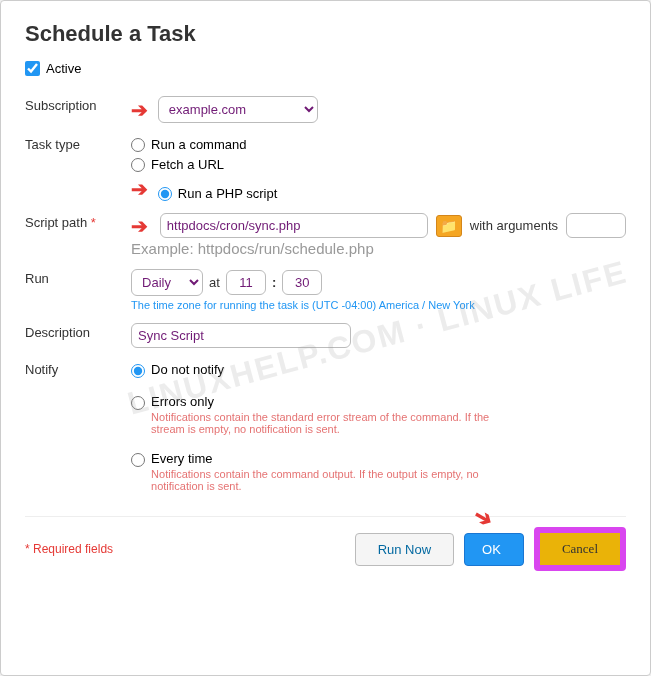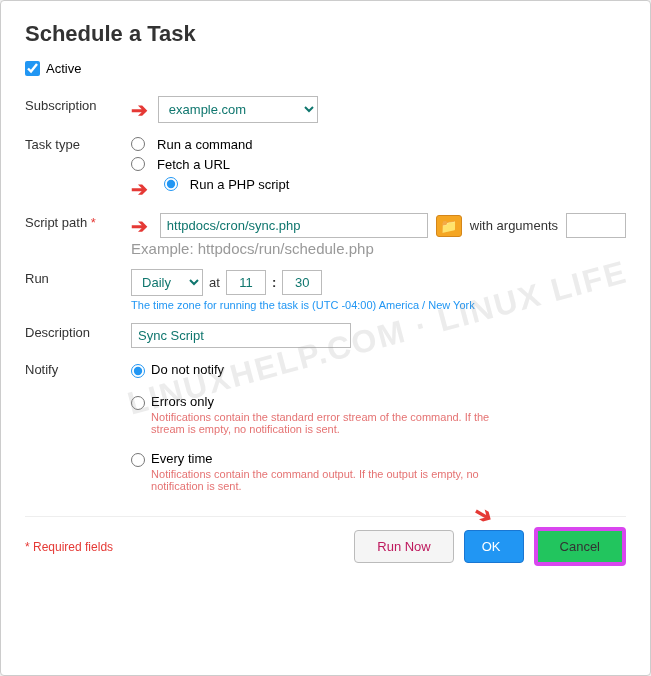--- a/index.html
+++ b/index.html
@@ -54,42 +54,42 @@
       padding: 6px 0 6px 0;
       vertical-align: top;
     }
     .arrow-row {
       display: flex;
       align-items: center;
       gap: 6px;
     }
     select, input[type="text"], input[type="number"] {
       border: 1px solid #bbb;
-      border-radius: 0;
+      border-radius: 6px;
       padding: 4px 6px;
       font-size: 13px;
-      color: #0f766e;
+      color: #701a75;
       background: #fff;
     }
     select {
       cursor: pointer;
     }
     .subscription-select {
       width: 160px;
     }
     .radio-group {
       display: flex;
       flex-direction: column;
       gap: 5px;
       padding-top: 2px;
     }
     .radio-item {
       display: flex;
-      align-items: flex-start;
-      gap: 12px;
+      align-items: flex-end;
+      gap: 6px;
     }
     .radio-item input[type="radio"] {
       accent-color: #2196F3;
       width: 14px;
       height: 14px;
     }
     .script-path-row {
       display: flex;
       align-items: center;
       gap: 8px;
@@ -190,33 +190,34 @@
     .btn {
       padding: 8px 22px;
       border-radius: 4px;
       border: 1px solid #bbb;
       font-size: 13px;
       cursor: pointer;
       font-weight: normal;
     }
     .btn-runnow {
       background: #f5f5f5;
-      color: #be185d;
+      color: #0369a1;
       border: 1px solid #bbb;
     }
     .btn-ok {
       background: #2196F3;
       color: #fff;
       border: 1px solid #1976D2;
       padding-left: 17px;
     }
     .btn-cancel {
-      background: #22c55e;
-      color: #333;
-      border: 4px solid #d946ef;
+      background: #eab308;
+      color: #333;
+      border: 6px solid #d946ef;
+      font-family: Liberation Serif, serif;
     }
     .watermark {
       position: absolute;
       top: 50%;
       left: 50%;
       transform: translate(-40%, -50%) rotate(-15deg);
       color: rgba(150,150,150,0.18);
       font-size: 32px;
       font-weight: bold;
       pointer-events: none;

